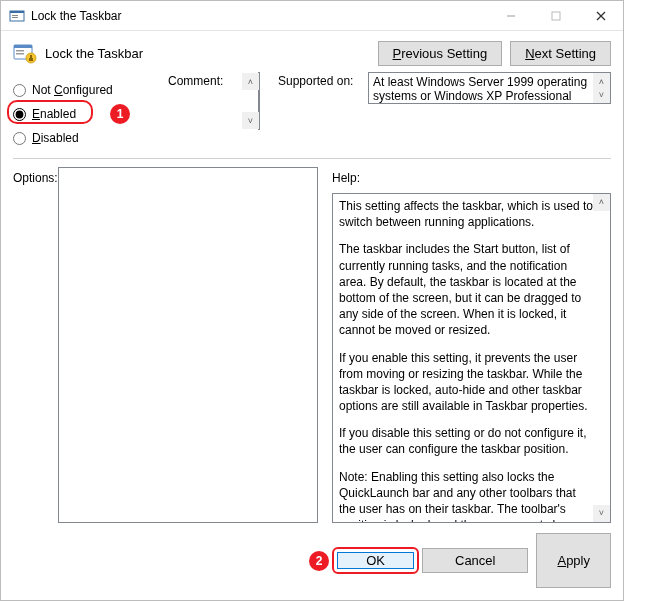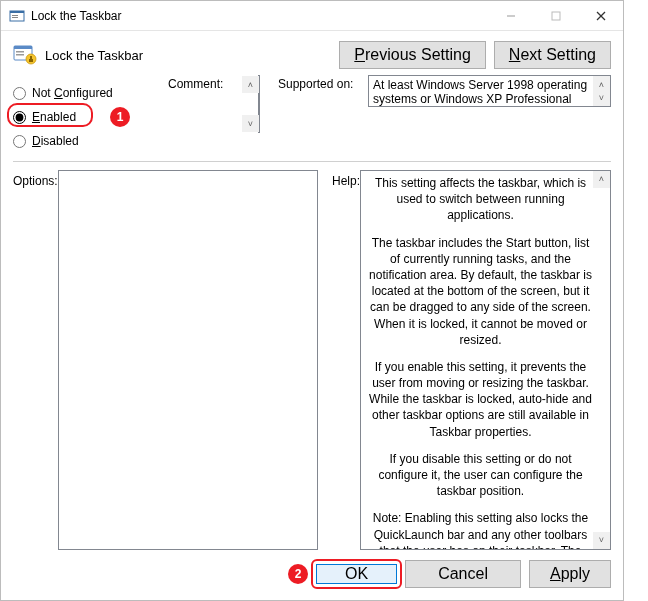--- a/index.html
+++ b/index.html
@@ -23,21 +23,21 @@
   .win-btn { width: 45px; height: 29px; display: flex; align-items: center; justify-content: center; color: #999; }
   .win-btn.close { color: #555; }
   .header-row {
     display: flex; align-items: center; padding: 10px 12px 6px 12px;
   }
   .gp-icon { width: 24px; height: 22px; margin-right: 8px; }
   .policy-title { font-size: 13px; flex: 0 0 auto; }
   .nav-buttons { margin-left: auto; display: flex; gap: 8px; }
   .btn {
     border: 1px solid #adadad; background: #e1e1e1;
-    padding: 4px 14px; font-family: inherit; font-size: 16px;
+    padding: 4px 14px; font-family: inherit; font-size: 13px;
     cursor: pointer;
   }
   .mid {
     display: flex; padding: 0 12px 6px 12px; gap: 0;
   }
   .radio-col { width: 155px; padding-top: 6px; }
   .radio-row { display: flex; align-items: center; height: 24px; position: relative; }
   .radio-row input { margin: 0 6px 0 0; accent-color: #000; }
   .radio-row label { cursor: pointer; text-align: right; }
   .radio-row label span.und { text-decoration: underline; }
@@ -66,31 +66,31 @@
   .scroll-arrow {
     position: absolute; right: 0; width: 17px; height: 17px;
     background: #f0f0f0; display: flex; align-items: center; justify-content: center;
     color: #606060; font-size: 9px; user-select: none;
   }
   .divider { height: 1px; background: #d0d0d0; margin: 2px 12px; }
   .lower {
     display: flex; padding: 6px 12px 0 12px; gap: 14px; flex: 1; min-height: 0;
   }
   .options-col { width: 305px; display: flex; flex-direction: row; }
-  .help-col { flex: 1; display: flex; flex-direction: row; }
+  .help-col { flex: 1; display: flex; flex-direction: column; }
   .section-label { padding: 4px 0 8px 0; }
   .options-box {
     flex: 1; border: 1px solid #828790; background: #fff;
   }
   .help-box {
     flex: 1; border: 1px solid #828790; background: #fff;
     padding: 4px 16px 4px 6px; position: relative; overflow: hidden;
     font-size: 12px; line-height: 1.35;
   }
-  .help-box p { margin: 0 0 11px 0; text-align: center; }
+  .help-box p { margin: 0 0 11px 0; }
   .footer {
     display: flex; justify-content: flex-end; align-items: center;
     gap: 8px; padding: 10px 12px 12px 12px; position: relative;
   }
   .btn.ok { border: 1px solid #0078d7; background: #e5f1fb; }
   .ok-highlight {
     border: 2.5px solid #ed1c24; border-radius: 6px;
     position: absolute; pointer-events: none;
   }
 </style>
@@ -165,21 +165,21 @@
       <div class="field-row">
         <div class="field-label">Comment:</div>
         <div class="comment-box">
           <div class="scroll-arrow" style="top:0">˄</div>
           <div class="scroll-arrow" style="bottom:0">˅</div>
         </div>
       </div>
       <div class="field-row">
         <div class="field-label">Supported on:</div>
         <div class="supported-box">
-          <span>At least Windows Server 1998 operating systems or Windows XP Professional</span>
+          <span>At least Windows Server 1999 operating systems or Windows XP Professional</span>
           <div class="scroll-arrow" style="top:0">˄</div>
           <div class="scroll-arrow" style="bottom:0">˅</div>
         </div>
       </div>
     </div>
   </div>
 
   <div class="divider"></div>
 
   <div class="lower">
@@ -201,16 +201,16 @@
     </div>
   </div>
 
   <div class="footer">
     <span class="callout-num">2</span>
     <div style="position:relative; display:inline-block;">
       <div class="ok-highlight" style="left:-5px; top:-5px; right:-5px; bottom:-5px;"></div>
       <button class="btn ok" style="padding:0 28px">OK</button>
     </div>
     <button class="btn" style="padding:4px 32px">Cancel</button>
-    <button class="btn" style="padding:4px 20px"><span style="text-decoration:underline">A</span>pply</button>
+    <button class="btn" style="padding:19px 20px"><span style="text-decoration:underline">A</span>pply</button>
   </div>
 
 </div>
 
 </body></html>

